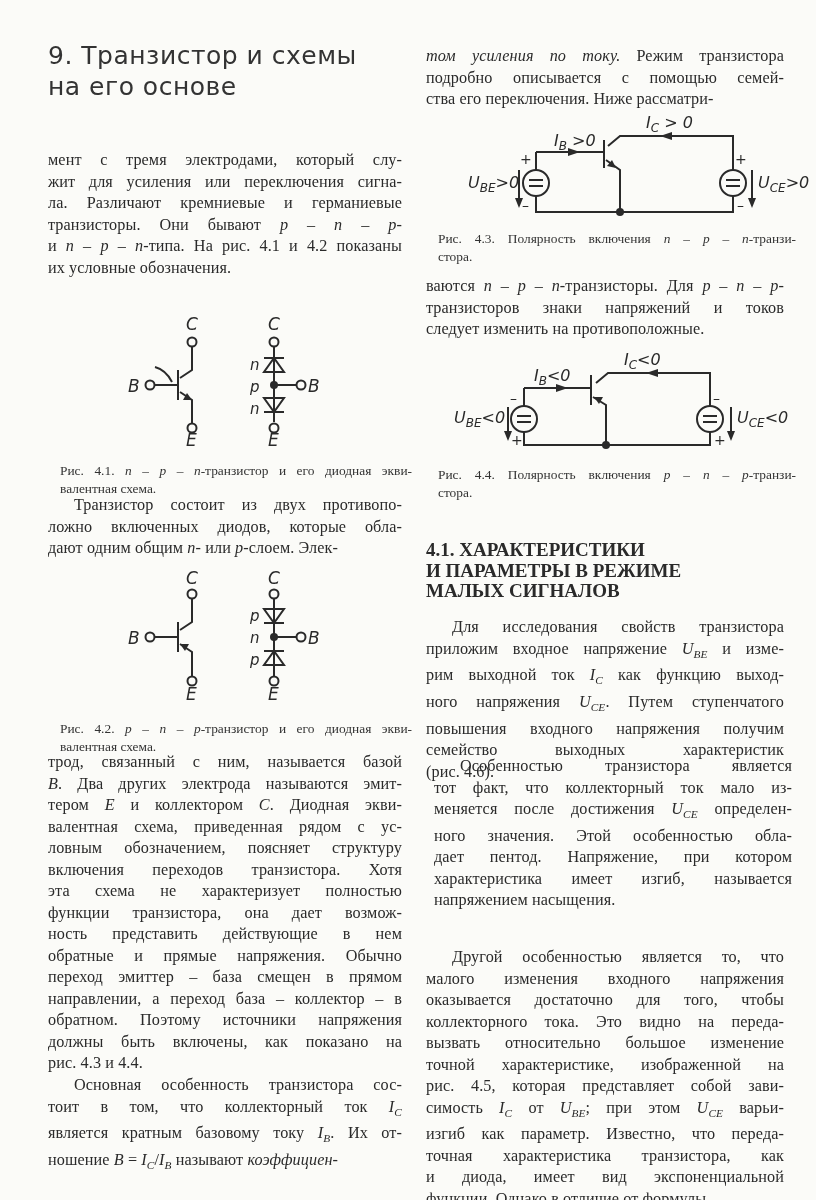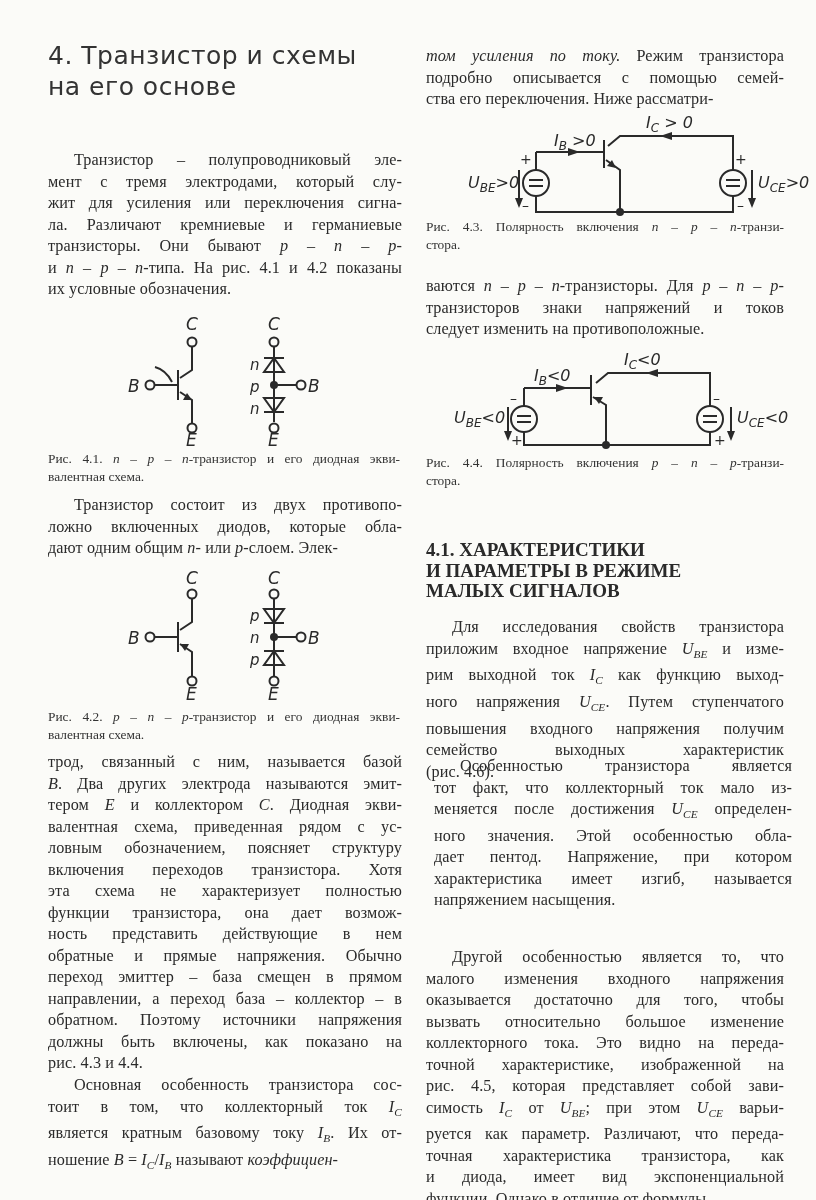--- a/index.html
+++ b/index.html
@@ -19,46 +19,45 @@
   .p {
     position:absolute;
     font-size:16.2px; line-height:21.5px;
     text-align:justify; text-align-last:left;
     margin:0; letter-spacing:0.1px;
   }
   .p .line { display:block; text-align:justify; text-align-last:justify; white-space:nowrap; }
   .p .line.last { text-align-last:left; }
   .caption {
     position:absolute;
-    font-size:13.4px; line-height:17.5px; color:#333; margin:0;
+    font-size:13.4px; line-height:17.5px; color:#333; margin:12px;
   }
   .caption .line { display:block; text-align:justify; text-align-last:justify; white-space:nowrap; }
   .caption .line.last { text-align-last:left; }
   .section-title {
     position:absolute; left:426px; top:540px;
     font-family:"Liberation Serif", serif;
     font-weight:bold; font-size:19px; line-height:20.5px; color:#2a2a2a;
     margin:0;
   }
   .section-title .line { display:block; }
   i, .it { font-style:italic; }
   svg.fig { position:absolute; overflow:visible; }
   svg.fig text { font-family:"DejaVu Sans", sans-serif; font-style:italic; fill:#2a2a2a; }
   .stroke { stroke:#2a2a2a; fill:none; stroke-width:2; }
 </style>
 </head>
 <body>
 
 <h1 class="chapter-title">
-  <span style="display:block">4. Транзистор и схемы</span>
+  <span style="display:block">9. Транзистор и схемы</span>
   <span style="display:block">на его основе</span>
 </h1>
 
 <div class="p" style="left:48px; top:150px; width:354px;">
-    <span class="line" style="text-indent: 26px;">Транзистор – полупроводниковый эле-</span>
     <span class="line">мент с тремя электродами, который слу-</span>
     <span class="line">жит для усиления или переключения сигна-</span>
     <span class="line">ла. Различают кремниевые и германиевые</span>
     <span class="line">транзисторы. Они бывают <i>p</i> – <i>n</i> – <i>p</i>-</span>
     <span class="line">и <i>n</i> – <i>p</i> – <i>n</i>-типа. На рис. 4.1 и 4.2 показаны</span>
     <span class="line last">их условные обозначения.</span>
   </div>
 
 <svg class="fig" style="left:100px; top:308px;" width="250" height="135" viewBox="0 0 250 135">
 
@@ -268,22 +267,22 @@
     <span class="line">меняется после достижения <i>U</i><sub style="font-size:0.7em;font-style:italic">CE</sub> определен-</span>
     <span class="line">ного значения. Этой особенностью обла-</span>
     <span class="line">дает пентод. Напряжение, при котором</span>
     <span class="line">характеристика имеет изгиб, называется</span>
     <span class="line last">напряжением насыщения.</span>
   </div>
 <div class="p" style="left:426px; top:907px; width:358px;">
     <span class="line" style="text-indent: 26px; margin-top: 40px;">Другой особенностью является то, что</span>
     <span class="line">малого изменения входного напряжения</span>
     <span class="line">оказывается достаточно для того, чтобы</span>
+    <span class="line">коллекторного тока. Это видно на переда-</span>
     <span class="line">вызвать относительно большое изменение</span>
-    <span class="line">коллекторного тока. Это видно на переда-</span>
     <span class="line">точной характеристике, изображенной на</span>
     <span class="line">рис. 4.5, которая представляет собой зави-</span>
     <span class="line">симость <i>I</i><sub style="font-size:0.7em;font-style:italic">C</sub> от <i>U</i><sub style="font-size:0.7em;font-style:italic">BE</sub>; при этом <i>U</i><sub style="font-size:0.7em;font-style:italic">CE</sub> варьи-</span>
-    <span class="line">руется как параметр. Различают, что переда-</span>
+    <span class="line">изгиб как параметр. Известно, что переда-</span>
     <span class="line">точная характеристика транзистора, как</span>
     <span class="line">и диода, имеет вид экспоненциальной</span>
     <span class="line last">функции. Однако в отличие от формулы</span>
   </div>
 
 </body></html>

